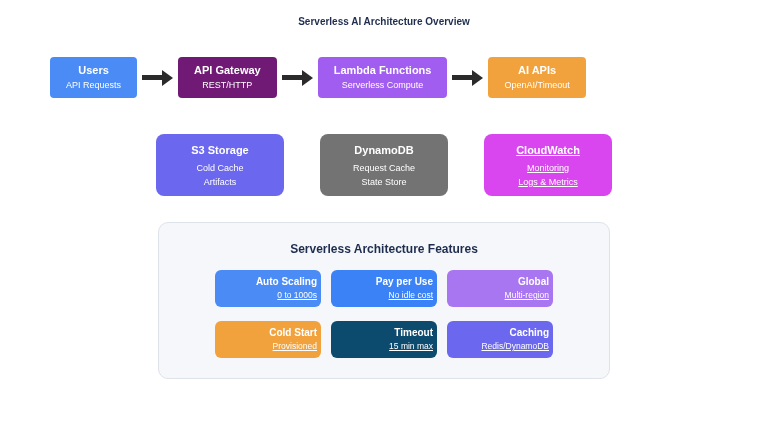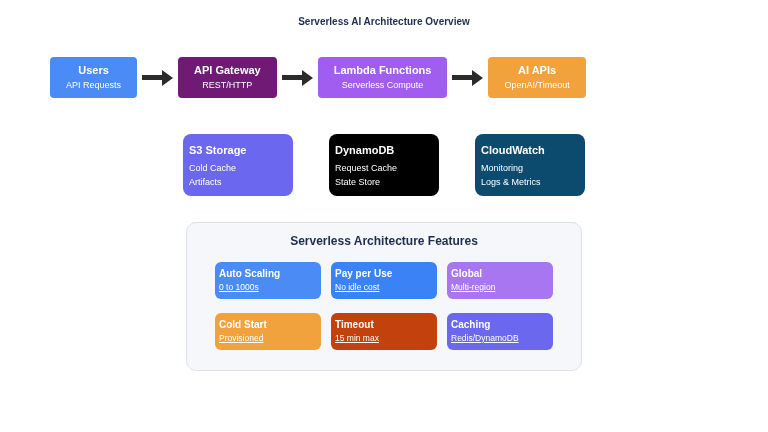--- a/index.html
+++ b/index.html
@@ -42,55 +42,55 @@
   }
 
   
   .services-row {
     display: flex;
     justify-content: center;
     gap: 36px;
     margin-top: 36px;
   }
   .service-card {
-    width: 110px;
+    width: 128px;
     border-radius: 8px;
     color: #ffffff;
-    text-align: left;
+    text-align: center;
     padding: 10px 6px 9px;
   }
   .service-title { font-size: 11px; font-weight: bold; margin-bottom: 7px; }
   .service-line  { font-size: 9px; margin-top: 4px; }
 
   
   .features-panel {
-    width: 396px;
+    width: 452px;
     margin: 26px auto 0;
     background: #f5f7fa;
     border: 1px solid #dde3e9;
     border-radius: 10px;
-    padding: 11px 0 20px;
+    padding: 19px 0 20px;
   }
   .panel-title {
     text-align: center;
     font-size: 12px;
     font-weight: bold;
     color: #1e2d4f;
   }
   .features-grid {
     display: grid;
     grid-template-columns: repeat(3, 106px);
     gap: 14px 10px;
     justify-content: center;
     margin-top: 14px;
   }
   .feature-box {
     border-radius: 6px;
     color: #ffffff;
-    text-align: left;
+    text-align: right;
     padding: 6px 4px 7px;
   }
   .feature-title { font-size: 10px; font-weight: bold; margin-bottom: 3px; white-space: nowrap; }
   .feature-sub   { font-size: 8.5px; white-space: nowrap; text-decoration: underline; }
 </style>
 </head>
 <body>
 
 <div class="page-title">Serverless AI Architecture Overview</div>
 
@@ -124,26 +124,26 @@
     <div class="node-sub">OpenAI/Timeout</div>
   </div>
 </div>
 
 <div class="services-row">
   <div class="service-card" style="background-color: rgb(107, 104, 239);">
     <div class="service-title">S3 Storage</div>
     <div class="service-line">Cold Cache</div>
     <div class="service-line">Artifacts</div>
   </div>
-  <div class="service-card" style="background-color: #000000;">
+  <div class="service-card" style="background-color: #737373;">
     <div class="service-title">DynamoDB</div>
     <div class="service-line">Request Cache</div>
     <div class="service-line">State Store</div>
   </div>
-  <div class="service-card" style="background-color: #0c4a6e;">
+  <div class="service-card" style="background-color: #d946ef; text-decoration: underline;">
     <div class="service-title">CloudWatch</div>
     <div class="service-line">Monitoring</div>
     <div class="service-line">Logs &amp; Metrics</div>
   </div>
 </div>
 
 <div class="features-panel">
   <div class="panel-title">Serverless Architecture Features</div>
   <div class="features-grid">
     <div class="feature-box" style="background-color: rgb(74, 139, 245);">
@@ -155,21 +155,21 @@
       <div class="feature-sub">No idle cost</div>
     </div>
     <div class="feature-box" style="background-color: rgb(168, 118, 240);">
       <div class="feature-title">Global</div>
       <div class="feature-sub">Multi-region</div>
     </div>
     <div class="feature-box" style="background-color: rgb(242, 162, 60);">
       <div class="feature-title">Cold Start</div>
       <div class="feature-sub">Provisioned</div>
     </div>
-    <div class="feature-box" style="background-color: #c2410c;">
+    <div class="feature-box" style="background-color: #0c4a6e;">
       <div class="feature-title">Timeout</div>
       <div class="feature-sub">15 min max</div>
     </div>
     <div class="feature-box" style="background-color: rgb(107, 104, 239);">
       <div class="feature-title">Caching</div>
       <div class="feature-sub">Redis/DynamoDB</div>
     </div>
   </div>
 </div>
 

